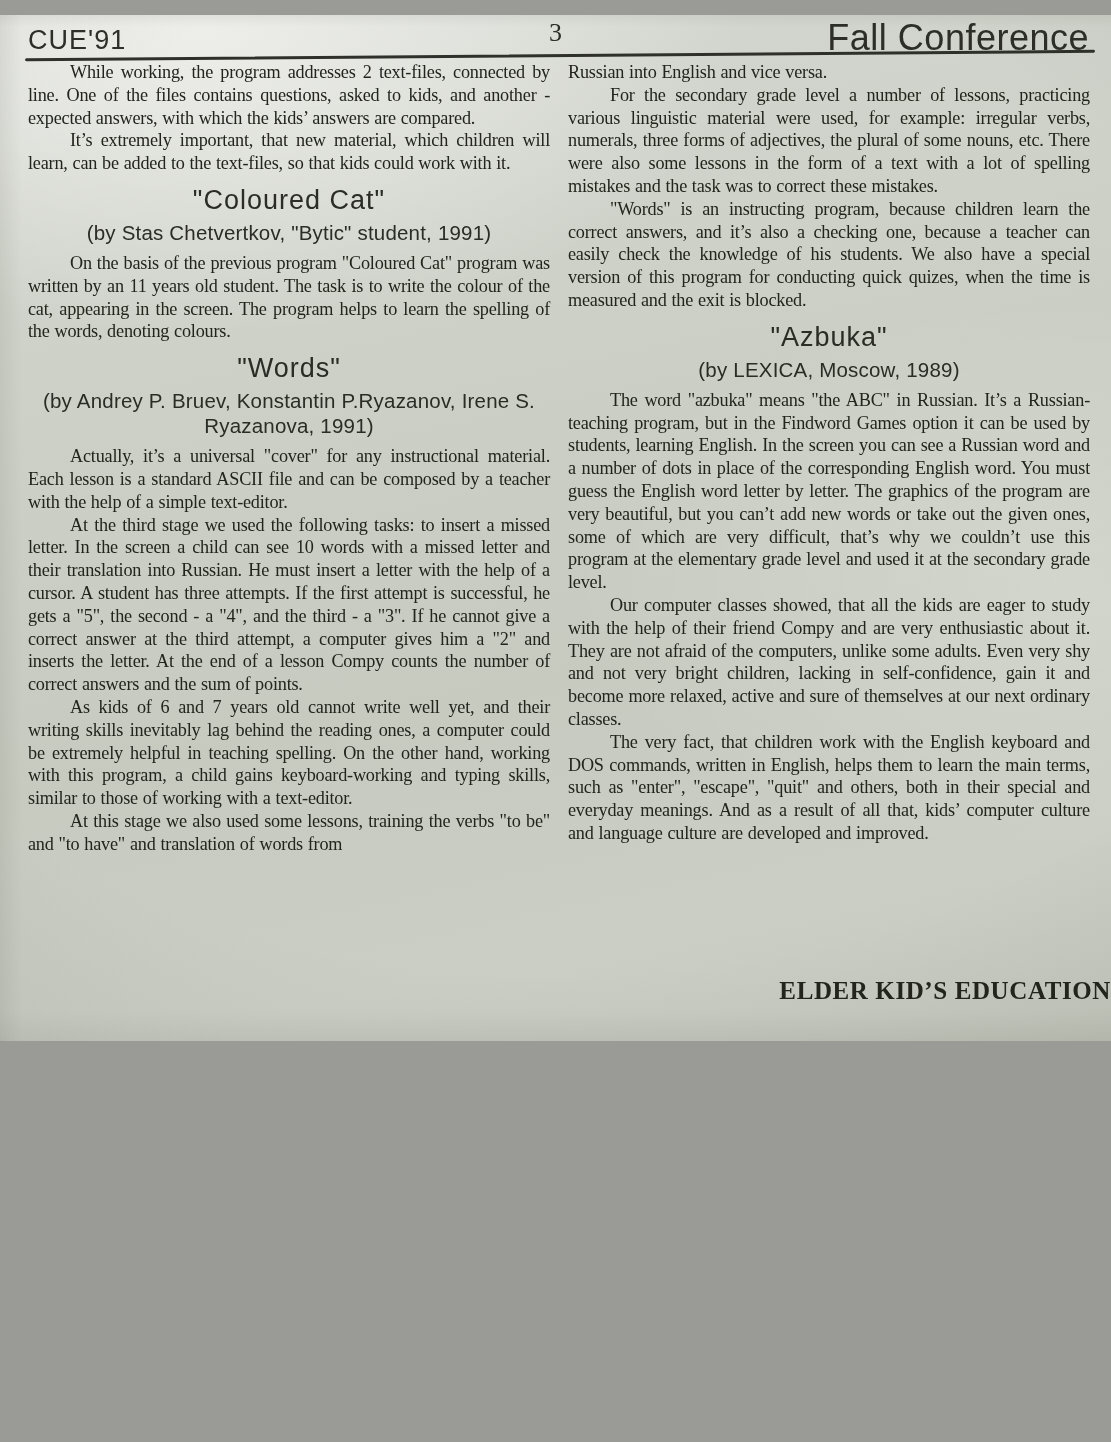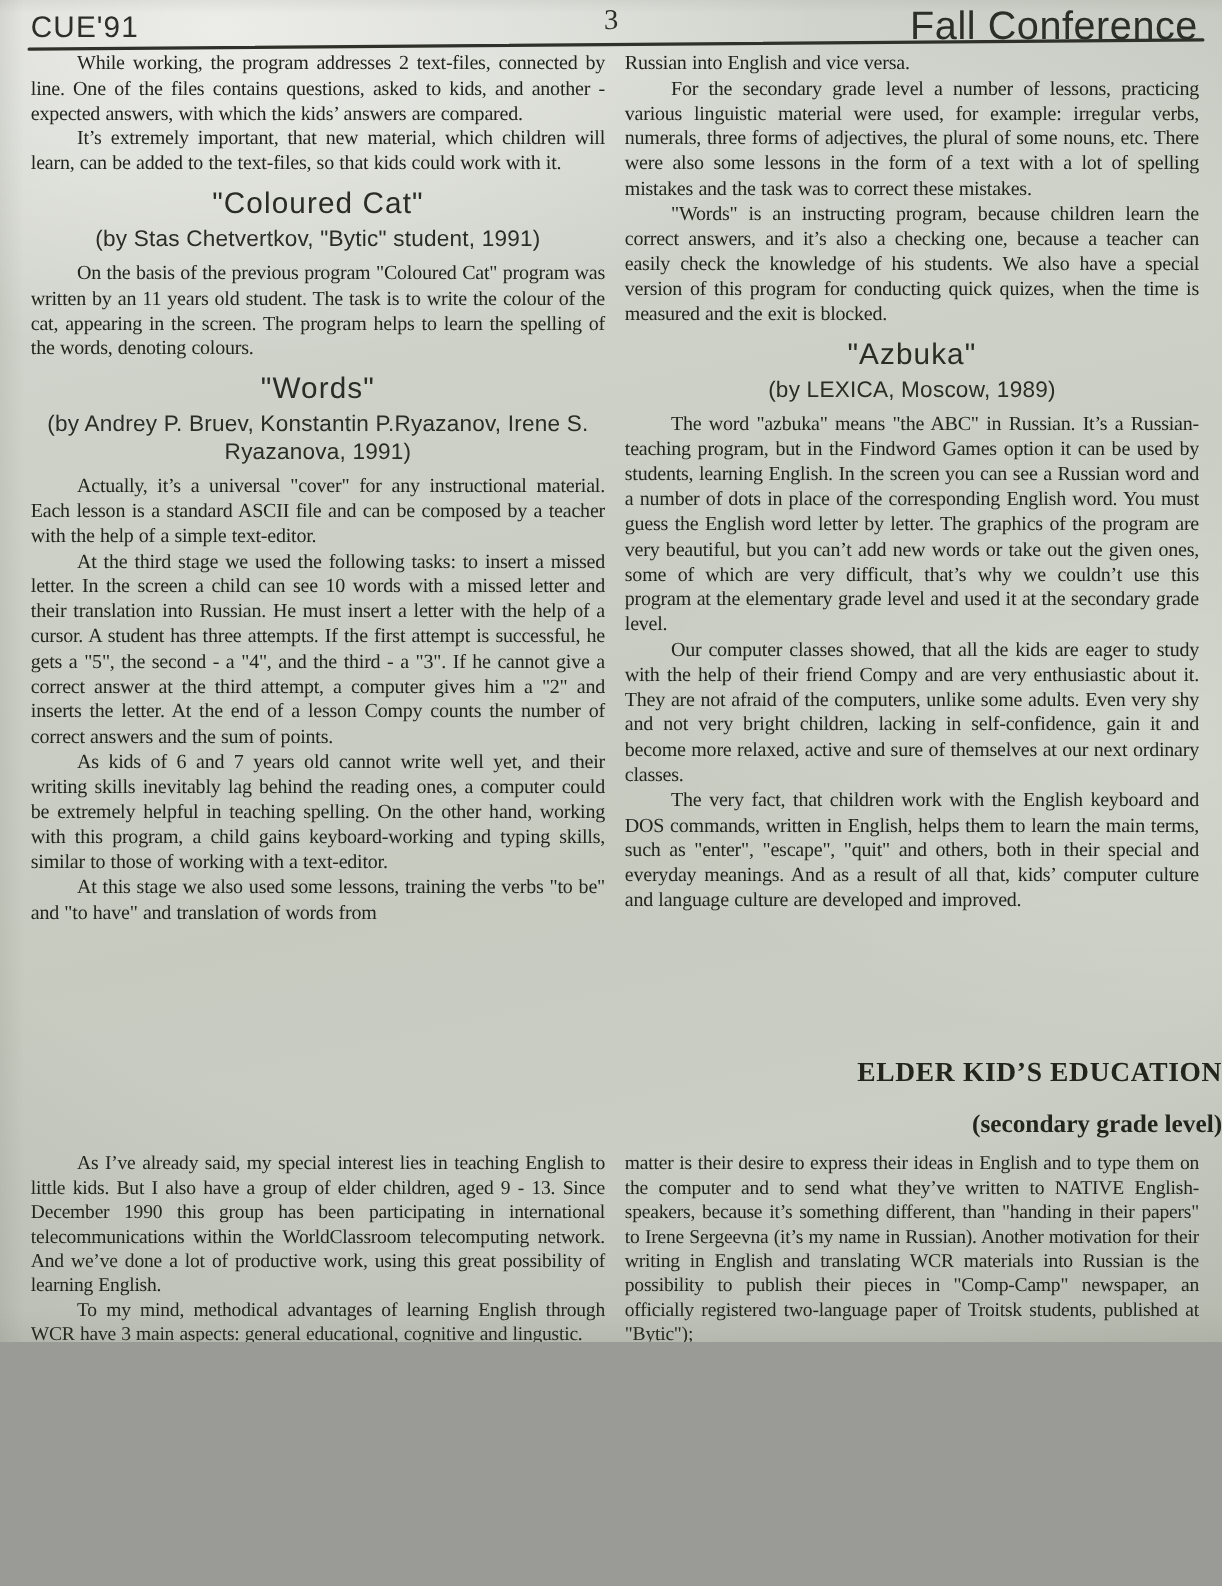--- a/index.html
+++ b/index.html
@@ -1,19 +1,19 @@
 <!DOCTYPE html>
 <html><head>
 <meta charset="utf-8">
 <style>
   html,body{margin:0;padding:0;background:#9a9a96;}
   .page{
     position:relative;
-    width:1111px;height:1220px;
-    margin:0 auto;
+    width:1111px;height:1026px;
+    margin:15px auto;
     overflow:hidden;
     background:
       radial-gradient(ellipse 900px 500px at 18% 2%, rgba(244,244,240,.75), rgba(244,244,240,0) 60%),
       radial-gradient(ellipse 700px 400px at 95% 55%, rgba(255,255,252,.22), rgba(255,255,252,0) 70%),
       radial-gradient(ellipse 1400px 900px at 50% 45%, rgba(0,0,0,0) 55%, rgba(60,62,52,.16) 100%),
       linear-gradient(168deg,#dcdeda 0%,#d2d5cd 14%,#cbcfc6 38%,#c6cabf 62%,#cbcec5 84%,#c3c7bc 100%);
     color:#23251d;
     font-family:"Liberation Serif", serif;
   }
   
@@ -117,21 +117,20 @@
       <h2 class="prog-title">"Azbuka"</h2>
       <p class="prog-byline">(by LEXICA, Moscow, 1989)</p>
       <p class="para">The word "azbuka" means "the ABC" in Russian. It’s a Russian-teaching program, but in the Findword Games option it can be used by students, learning English. In the screen you can see a Russian word and a number of dots in place of the corresponding English word. You must guess the English word letter by letter. The graphics of the program are very beautiful, but you can’t add new words or take out the given ones, some of which are very difficult, that’s why we couldn’t use this program at the elementary grade level and used it at the secondary grade level.</p>
       <p class="para">Our computer classes showed, that all the kids are eager to study with the help of their friend Compy and are very enthusiastic about it. They are not afraid of the computers, unlike some adults. Even very shy and not very bright children, lacking in self-confidence, gain it and become more relaxed, active and sure of themselves at our next ordinary classes.</p>
       <p class="para">The very fact, that children work with the English keyboard and DOS commands, written in English, helps them to learn the main terms, such as "enter", "escape", "quit" and others, both in their special and everyday meanings. And as a result of all that, kids’ computer culture and language culture are developed and improved.</p>
     </div>
   </section>
 
   <section class="mid">
     <h1 class="mid-title">ELDER KID’S EDUCATION</h1>
-    <h3 class="mid-sub">(secondary grade level)</h3>
   </section>
 
   <section class="cols bottom">
     <div class="col">
       <p class="para">As I’ve already said, my special interest lies in teaching English to little kids. But I also have a group of elder children, aged 9 - 13. Since December 1990 this group has been participating in international telecommunications within the WorldClassroom telecomputing network. And we’ve done a lot of productive work, using this great possibility of learning English.</p>
       <p class="para">To my mind, methodical advantages of learning English through WCR have 3 main aspects: general educational, cognitive and lingustic.</p>
       <p class="para">We could single out a number of points in each aspect.</p>
       <h2 class="col-heading">General educational aspect of WCR:</h2>
       <p class="para">- motivates children’s writing in English (children see the goal of their work and are eager to write something in English by themselves.  It doesn’t matter much, that they make a lot of mistakes and I have to correct them. What does</p>
     </div>

